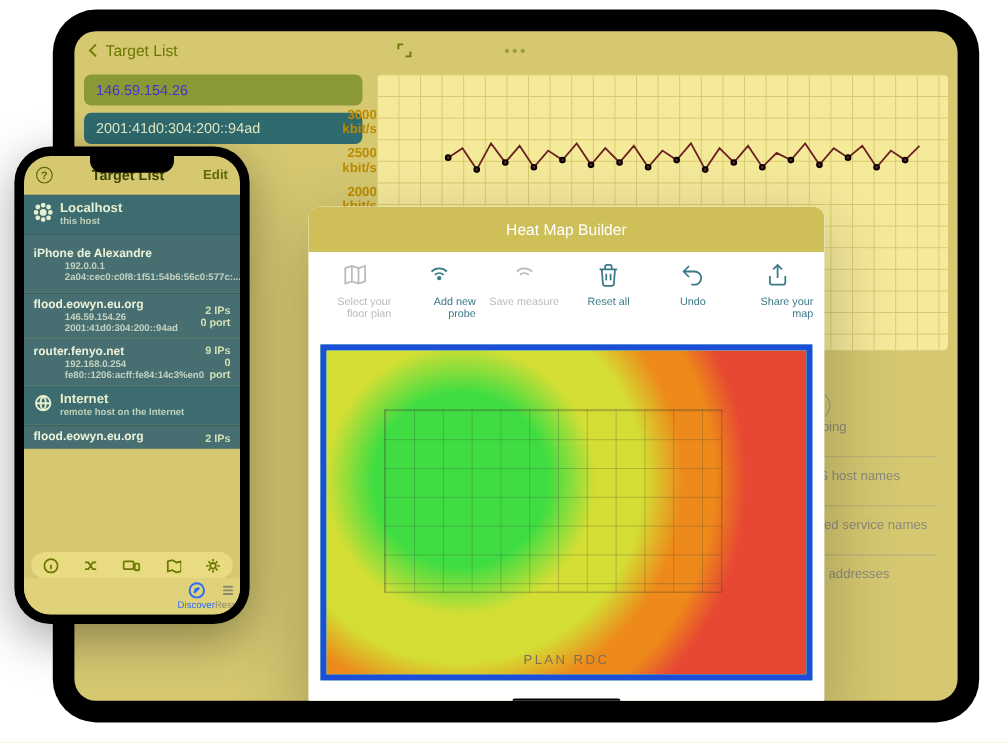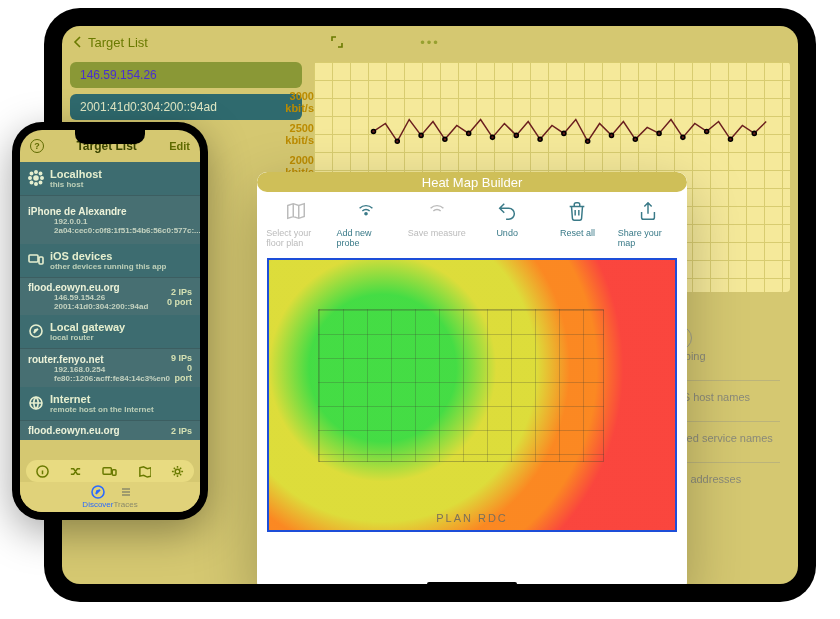--- a/index.html
+++ b/index.html
@@ -15,26 +15,26 @@
   .chip.b { background:#2f6a6e; }
   .chartbox { position:absolute; left:252px; top:36px; right:8px; height:230px; background:#f5e99a;
      background-image:linear-gradient(#d8cc70 1px,transparent 1px),linear-gradient(90deg,#d8cc70 1px,transparent 1px);
      background-size:18px 18px; border-radius:4px;text-align:right; }
   .ylab { position:absolute; font-size:11px; font-weight:bold; color:#bb8b00; right:calc(100% - 0px); }
   .sparkpath { position:absolute; inset:0; }
   .infobox { position:absolute; right:18px; top:300px; width:200px; font-size:11px; color:#8a8a7a; text-align:center; display:flex; flex-direction:column; gap:18px;}
   .infobox .row{border-top:1px solid #bcb47a;padding-top:10px;}
   
   .modal { position:absolute; left:195px; top:146px; width:430px; height:420px; background:#fff; border-radius:10px; box-shadow:0 20px 60px rgba(0,0,0,.25); overflow:hidden; }
-  .modal-head { background:#cfbf58; color:#fff; height:20px; display:flex; align-items:center; justify-content:center; font-size:13px;border-radius:10px;}
+  .modal-head { background:#cfbf58; color:#fff; height:38px; display:flex; align-items:center; justify-content:center; font-size:13px;}
   .toolbar { display:flex; justify-content:space-around; padding:8px 4px 4px; }
-  .tb { display:flex; flex-direction:column; align-items:center; gap:4px; font-size:9px; color:#3a7a88; width:60px; text-align:left;}
+  .tb { display:flex; flex-direction:column; align-items:center; gap:4px; font-size:9px; color:#3a7a88; width:60px; text-align:right;}
   .tb.dis{color:#bbb;}
   .tb svg{width:22px;height:22px;}
-  .heat { margin:6px 10px 10px; height:270px; position:relative; background:#e5e5e5; border:2px solid #1d4ed8; overflow:hidden;}
+  .heat { margin:17px 10px 10px; height:270px; position:relative; background:#86efac; border:5px solid #1d4ed8; overflow:hidden;}
   .heat .grad{position:absolute; inset:0;
      background:
        radial-gradient(circle at 28% 40%, rgba(60,220,60,.95) 0 22%, rgba(220,220,40,.9) 34% 46%, rgba(255,120,0,.85) 56% 64%, rgba(255,30,20,.8) 72% 100%);
   }
   .heat .plan{position:absolute; left:12%; top:18%; width:70%; height:56%; border:1px solid rgba(60,60,50,.35);
      background-image:linear-gradient(rgba(60,60,50,.25) 1px,transparent 1px),linear-gradient(90deg,rgba(60,60,50,.25) 1px,transparent 1px);
      background-size:24px 24px; }
   .heat .caption{position:absolute;bottom:6px;left:0;right:0;text-align:center;font-size:11px;color:#7a705a;letter-spacing:2px;}
   .handle{position:absolute;bottom:6px;left:50%;transform:translateX(-50%);width:90px;height:4px;border-radius:2px;background:#000;}
   
@@ -43,21 +43,21 @@
   .notch{position:absolute;top:0;left:50%;transform:translateX(-50%);width:70px;height:14px;background:#000;border-radius:0 0 10px 10px;z-index:5;}
   .ph-head{height:32px;display:flex;align-items:center;justify-content:space-between;padding:0 10px;font-size:11px;color:#5f6a00;font-weight:bold;}
   .ph-head .title{font-size:12px;color:#3b4400;}
   .list{position:absolute;top:32px;left:0;right:0;bottom:58px;overflow:hidden;font-weight:bold;}
   .sec{background:#3d6c70;color:#e6efcf;padding:6px 8px;display:flex;align-items:center;gap:6px;font-size:11px;}
   .sec .sub{font-size:8px;opacity:.75;display:block;}
   .item{background:#476f72;color:#ecf2d9;padding:4px 8px;display:flex;justify-content:space-between;align-items:center;font-size:10px;border-top:1px solid rgba(0,0,0,.15);}
   .item .meta{font-size:8px;opacity:.75;display:block;margin-left:26px;}
   .item .right{font-size:9px;text-align:right;color:#d4e0b3;}
   .iconrow{position:absolute;bottom:30px;left:6px;right:6px;height:22px;background:#e8db81;border-radius:11px;display:flex;align-items:center;justify-content:space-around;color:#6a7a00;}
-  .tabbar{position:absolute;bottom:0;left:0;right:0;height:30px;background:#e0d27a;display:flex;align-items:center;justify-content:center;}
+  .tabbar{position:absolute;bottom:0;left:0;right:0;height:30px;background:#e0d27a;display:flex;align-items:center;justify-content:flex-end;}
   .tab{font-size:8px;color:#8a8a6a;display:flex;flex-direction:column;align-items:center;gap:1px;}
   .tab.active{color:#2a6aff;}
   svg{stroke:currentColor;fill:none;stroke-width:1.6;}
   .clock{width:22px;height:22px;border:1.5px solid #a0a08a;border-radius:50%;position:relative;margin:0 auto;}
   .clock:before{content:"";position:absolute;left:50%;top:20%;width:1px;height:35%;background:#a0a08a;}
 </style>
 </head>
 <body>
 
 <div class="ipad">
@@ -132,29 +132,29 @@
             <span>Add new probe</span>
           </div>
           <div class="tb dis">
             <span><svg viewBox="0 0 24 24">
                 <path d="M5 9a10 10 0 0114 0M8 12a6 6 0 018 0M12 15h0"></path>
               </svg></span>
             <span>Save measure</span>
           </div>
           <div class="tb">
             <span><svg viewBox="0 0 24 24">
+                <path d="M4 7h16M9 7V5a2 2 0 012-2h2a2 2 0 012 2v2M6 7l1 13a2 2 0 002 2h6a2 2 0 002-2l1-13M10 11v6M14 11v6"></path>
+              </svg></span>
+            <span>Reset all</span>
+          </div>
+          <div class="tb">
+            <span><svg viewBox="0 0 24 24">
                 <path d="M9 14l-5-5 5-5M4 9h10a6 6 0 010 12h-3"></path>
               </svg></span>
             <span>Undo</span>
-          </div>
-          <div class="tb">
-            <span><svg viewBox="0 0 24 24">
-                <path d="M4 7h16M9 7V5a2 2 0 012-2h2a2 2 0 012 2v2M6 7l1 13a2 2 0 002 2h6a2 2 0 002-2l1-13M10 11v6M14 11v6"></path>
-              </svg></span>
-            <span>Reset all</span>
           </div>
           <div class="tb">
             <span><svg viewBox="0 0 24 24">
                 <path d="M12 3v12M8 7l4-4 4 4M5 13v6a2 2 0 002 2h10a2 2 0 002-2v-6"></path>
               </svg></span>
             <span>Share your map</span>
           </div>
         </div>
       <div class="heat">
         <div class="grad"></div>
@@ -198,49 +198,29 @@
           <div>
             <div>iPhone de Alexandre</div>
             <span class="meta">192.0.0.1</span>
             <span class="meta">2a04:cec0:c0f8:1f51:54b6:56c0:577c:...</span>
           </div>
           <div class="right">
             <div>19 IPs</div>
             <div>0 port</div>
           </div>
         </div>
-        <div class="sec">
-          <span style="color:#e6efcf"><svg width="16" height="16" viewBox="0 0 16 16">
-              <rect x="1" y="3" width="9" height="7" rx="1"></rect>
-              <rect x="11" y="5" width="4" height="7" rx="1"></rect>
-            </svg></span>
-          <div>
-            <div>iOS devices</div>
-            <span class="sub">other devices running this app</span>
-          </div>
-        </div>
         <div class="item">
           <div>
             <div>flood.eowyn.eu.org</div>
             <span class="meta">146.59.154.26</span>
             <span class="meta">2001:41d0:304:200::94ad</span>
           </div>
           <div class="right">
             <div>2 IPs</div>
             <div>0 port</div>
-          </div>
-        </div>
-        <div class="sec">
-          <span style="color:#e6efcf"><svg width="16" height="16" viewBox="0 0 16 16">
-              <circle cx="8" cy="8" r="6"></circle>
-              <path d="M10 6 7 9l-1 1 1-3z" fill="currentColor"></path>
-            </svg></span>
-          <div>
-            <div>Local gateway</div>
-            <span class="sub">local router</span>
           </div>
         </div>
         <div class="item">
           <div>
             <div>router.fenyo.net</div>
             <span class="meta">192.168.0.254</span>
             <span class="meta">fe80::1206:acff:fe84:14c3%en0</span>
           </div>
           <div class="right">
             <div>9 IPs</div>
@@ -294,17 +274,17 @@
         <svg width="14" height="14" viewBox="0 0 14 14">
             <circle cx="7" cy="7" r="6"></circle>
             <path d="M9 5 6 8l-1 1 1-3z" fill="currentColor"></path>
           </svg>
         <span>Discover</span>
       </div>
       <div class="tab">
         <svg width="14" height="14" viewBox="0 0 14 14">
             <path d="M3 4h8M3 7h8M3 10h8"></path>
           </svg>
-        <span>Traces</span>
+        <span>Reset</span>
       </div>
     </div>
   </div>
 </div>
 
 </body></html>

